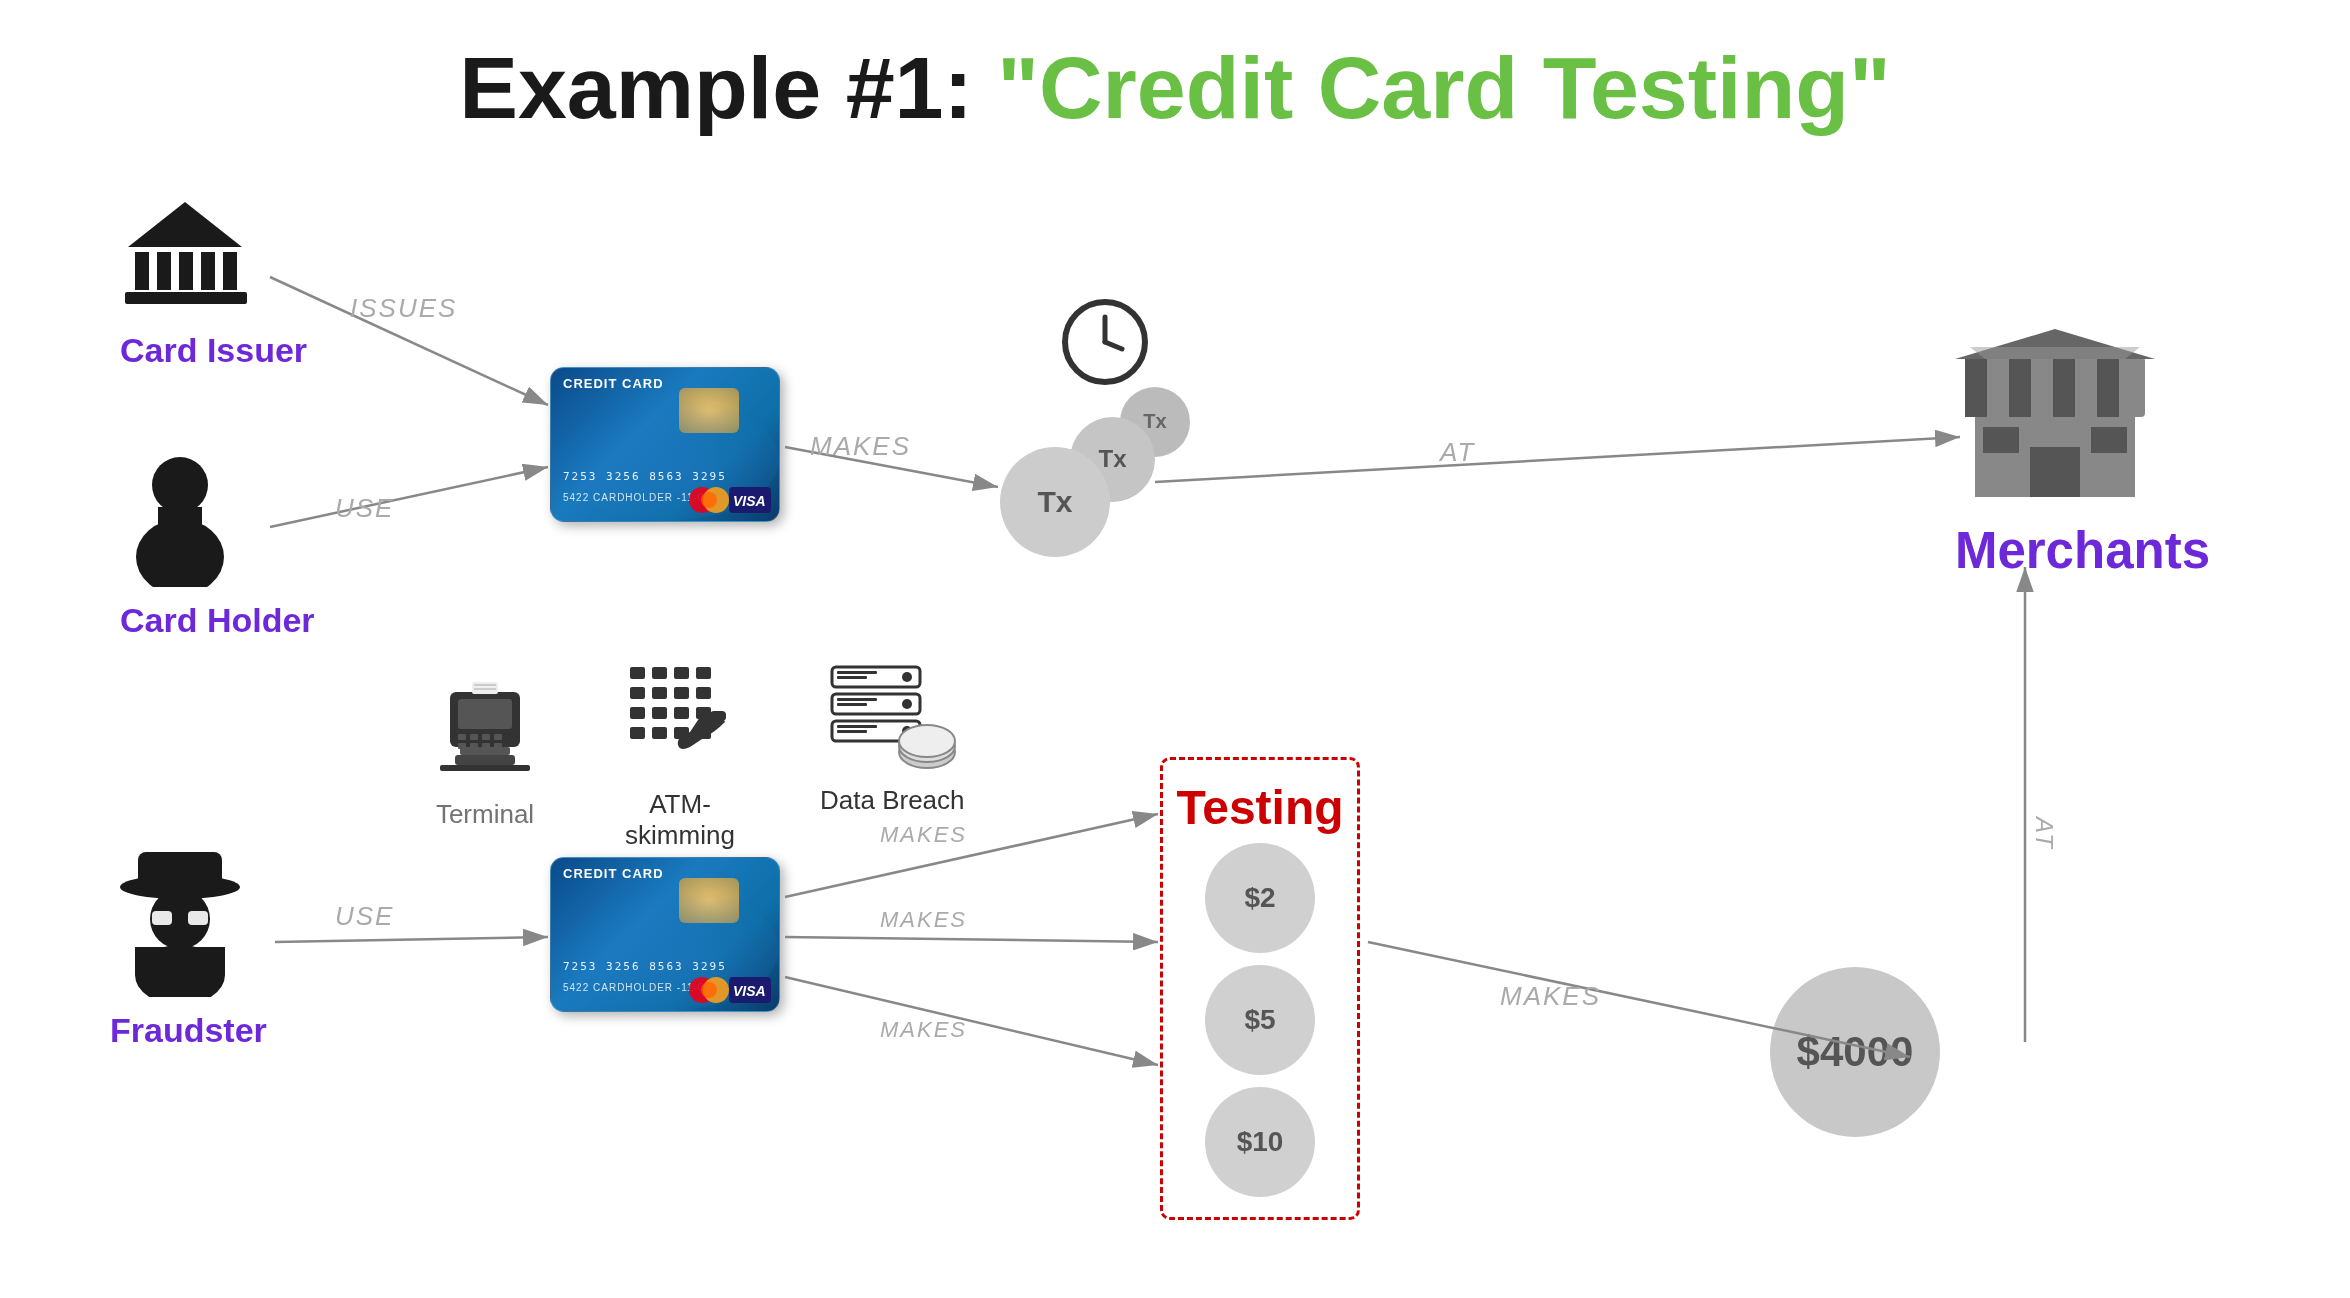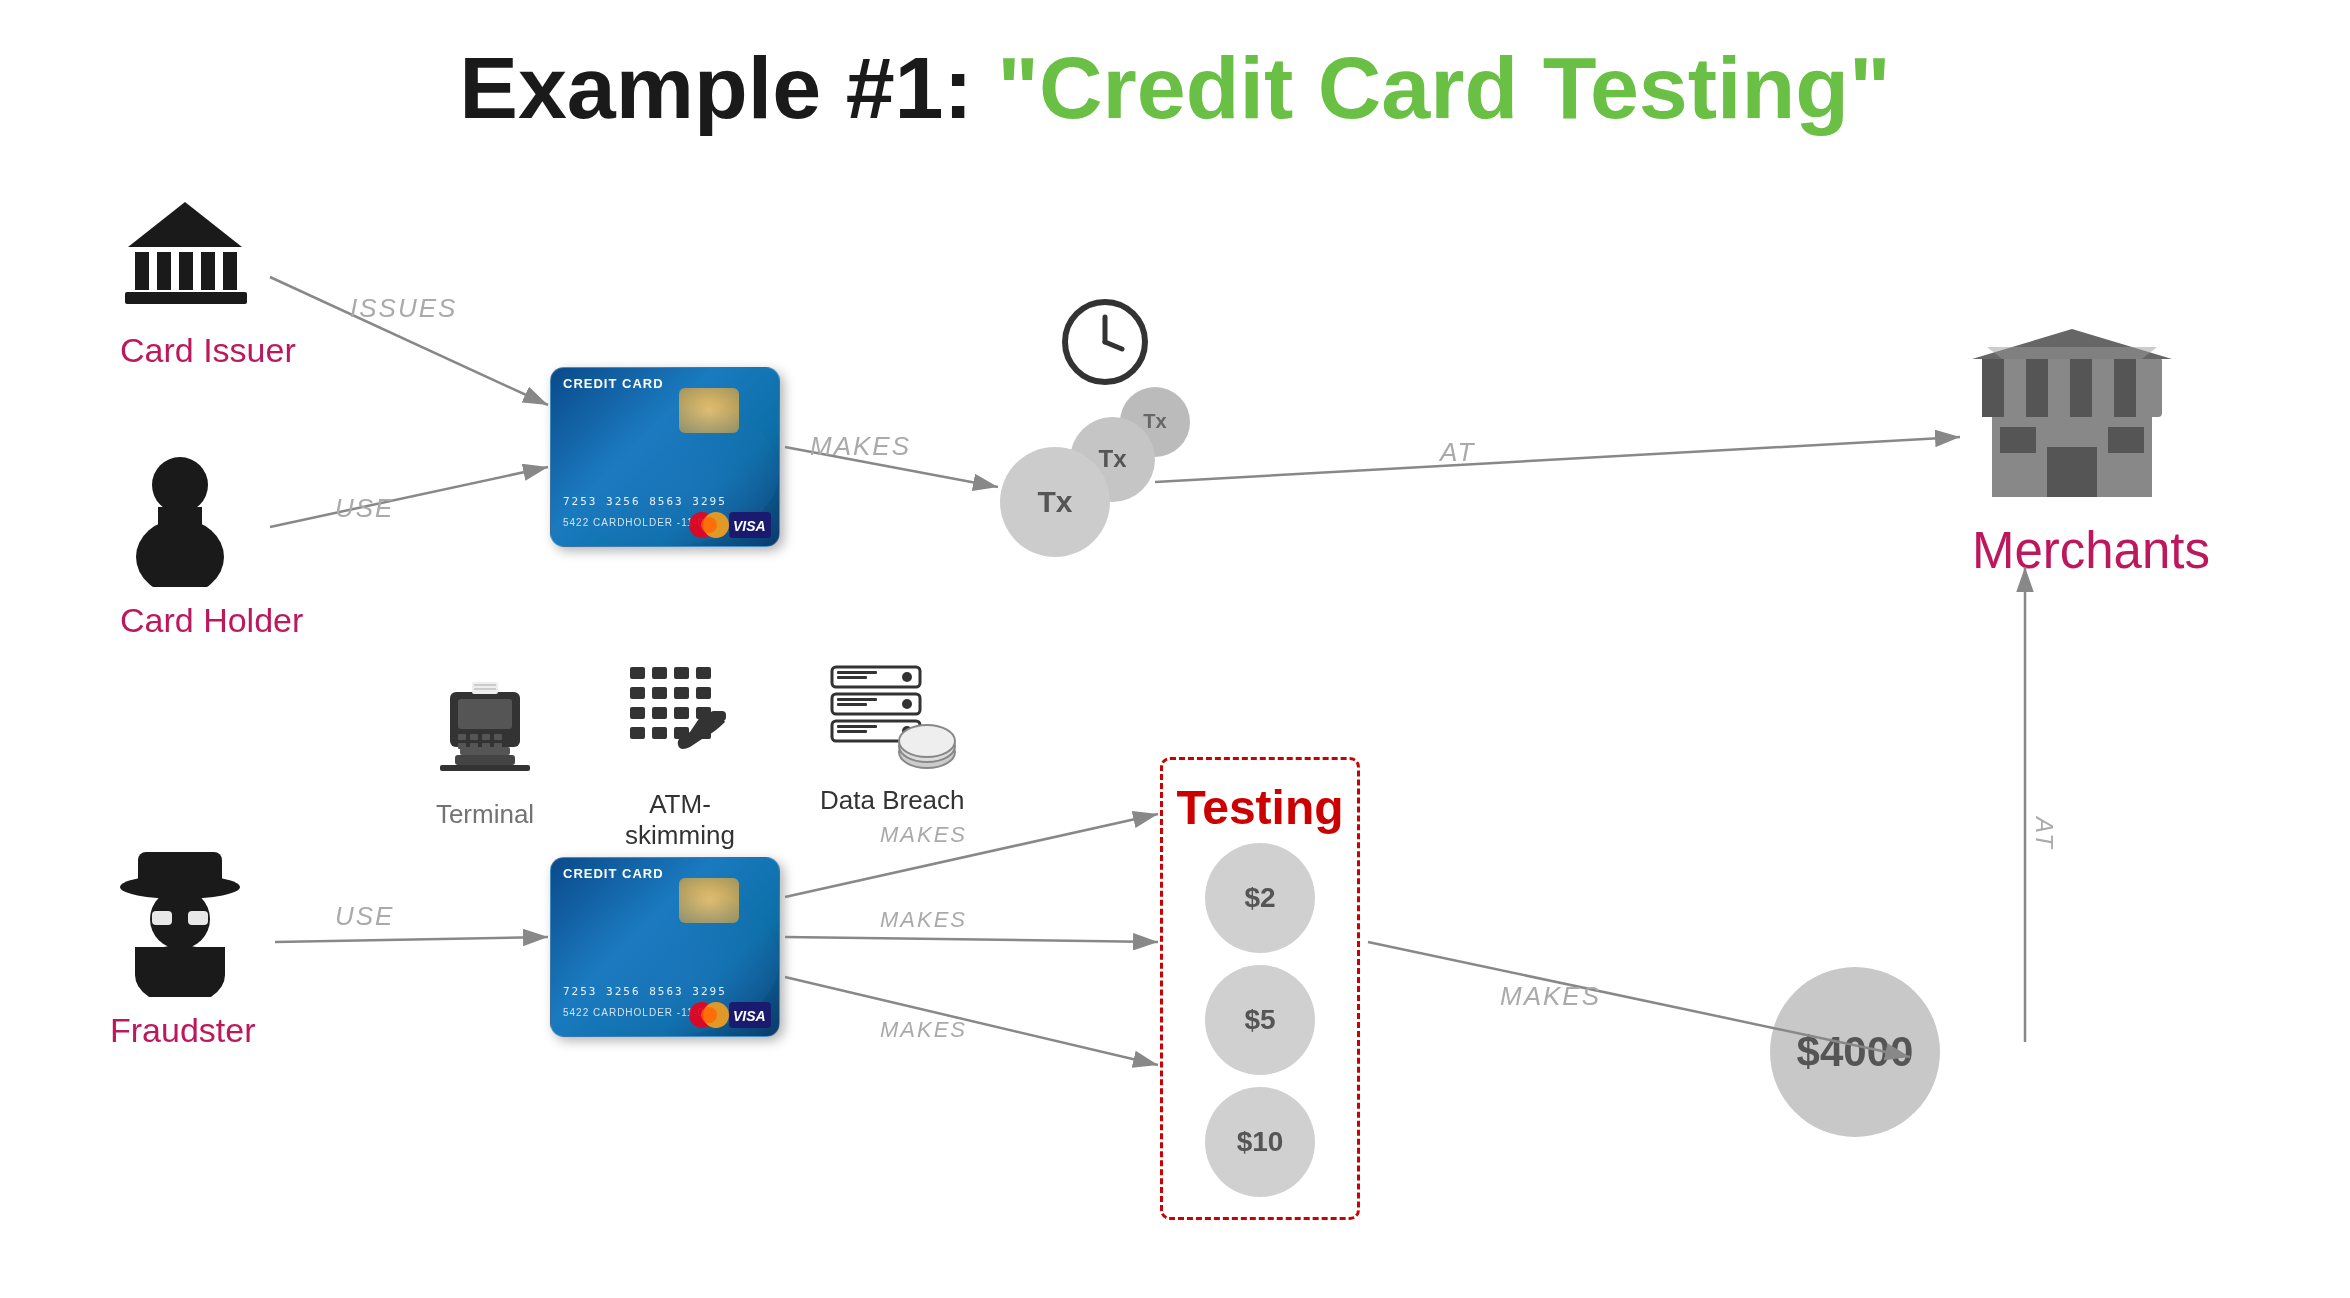--- a/index.html
+++ b/index.html
@@ -35,21 +35,21 @@
 
     .diagram-area {
       position: relative;
       width: 100%;
       height: 1050px;
     }
 
     
     .credit-card {
       width: 230px;
-      height: 180px;
+      height: 155px;
       border-radius: 14px;
       background: linear-gradient(135deg, #0a4a8a 0%, #1a7abf 40%, #0d6fa8 70%, #0a3a6a 100%);
       position: relative;
       overflow: hidden;
       box-shadow: 4px 4px 12px rgba(0,0,0,0.3);
       border: 1px solid rgba(255,255,255,0.2);
     }
 
     .credit-card::before {
       content: '';
@@ -155,22 +155,22 @@
     .testing-label {
       color: #cc0000;
       font-size: 48px;
       font-weight: bold;
       text-align: center;
       margin-bottom: 8px;
     }
 
     .actor-label {
       font-size: 34px;
-      font-weight: normal;
-      color: #be185d;
+      font-weight: bold;
+      color: #6d28d9;
       text-align: right;
       margin-top: 10px;
     }
 
     
     .pos {
       position: absolute;
     }
   </style>
 </head>

